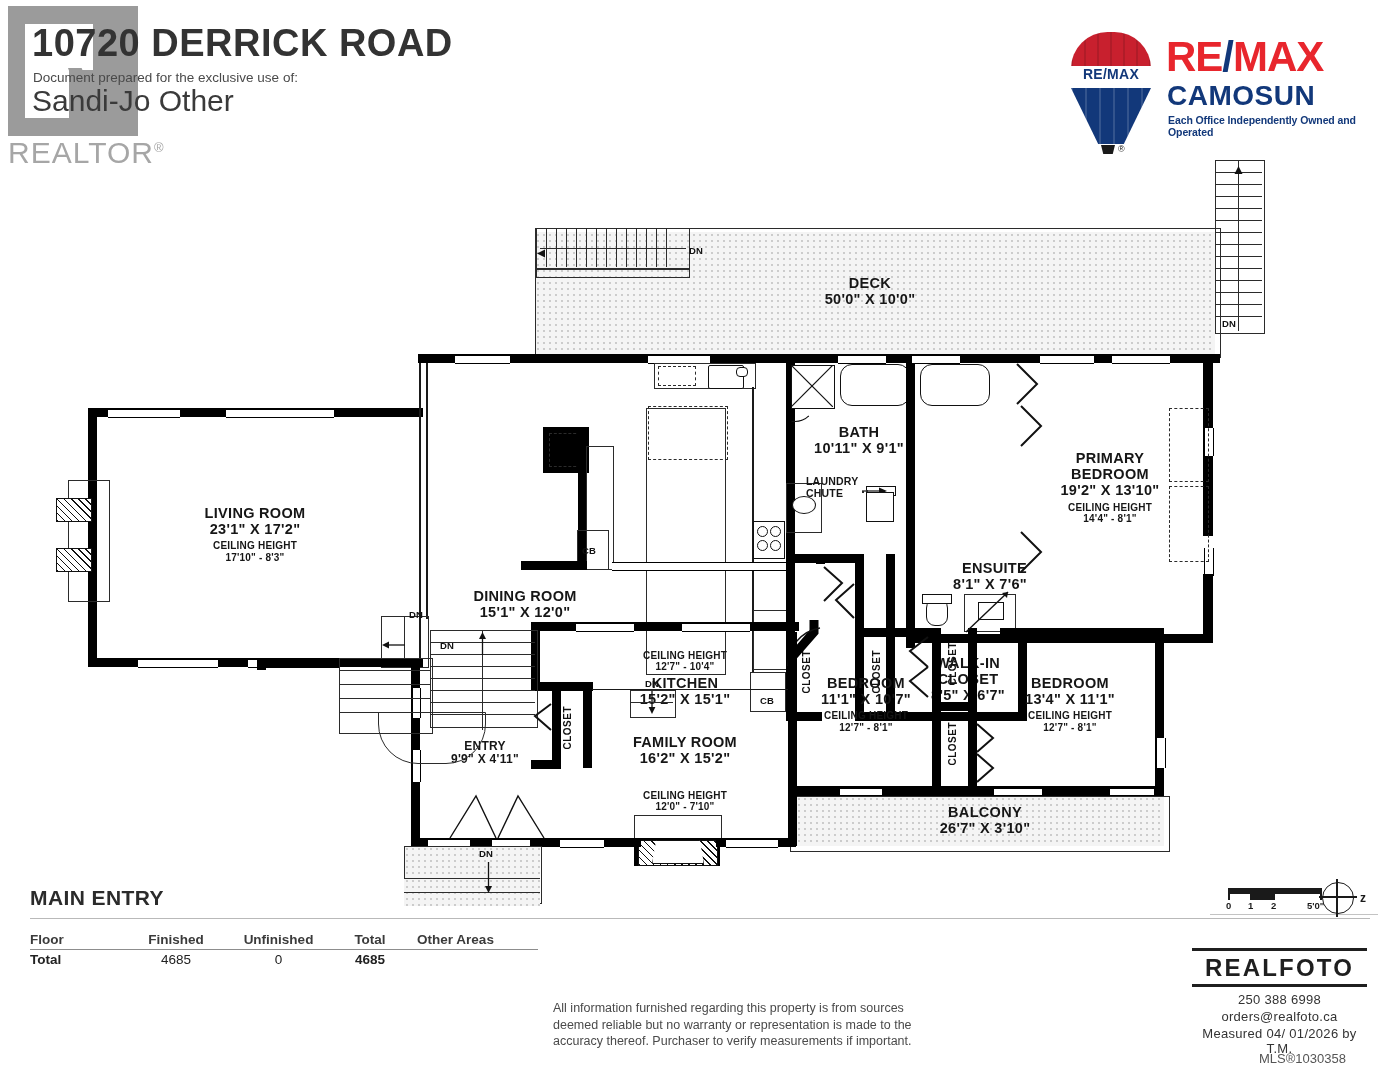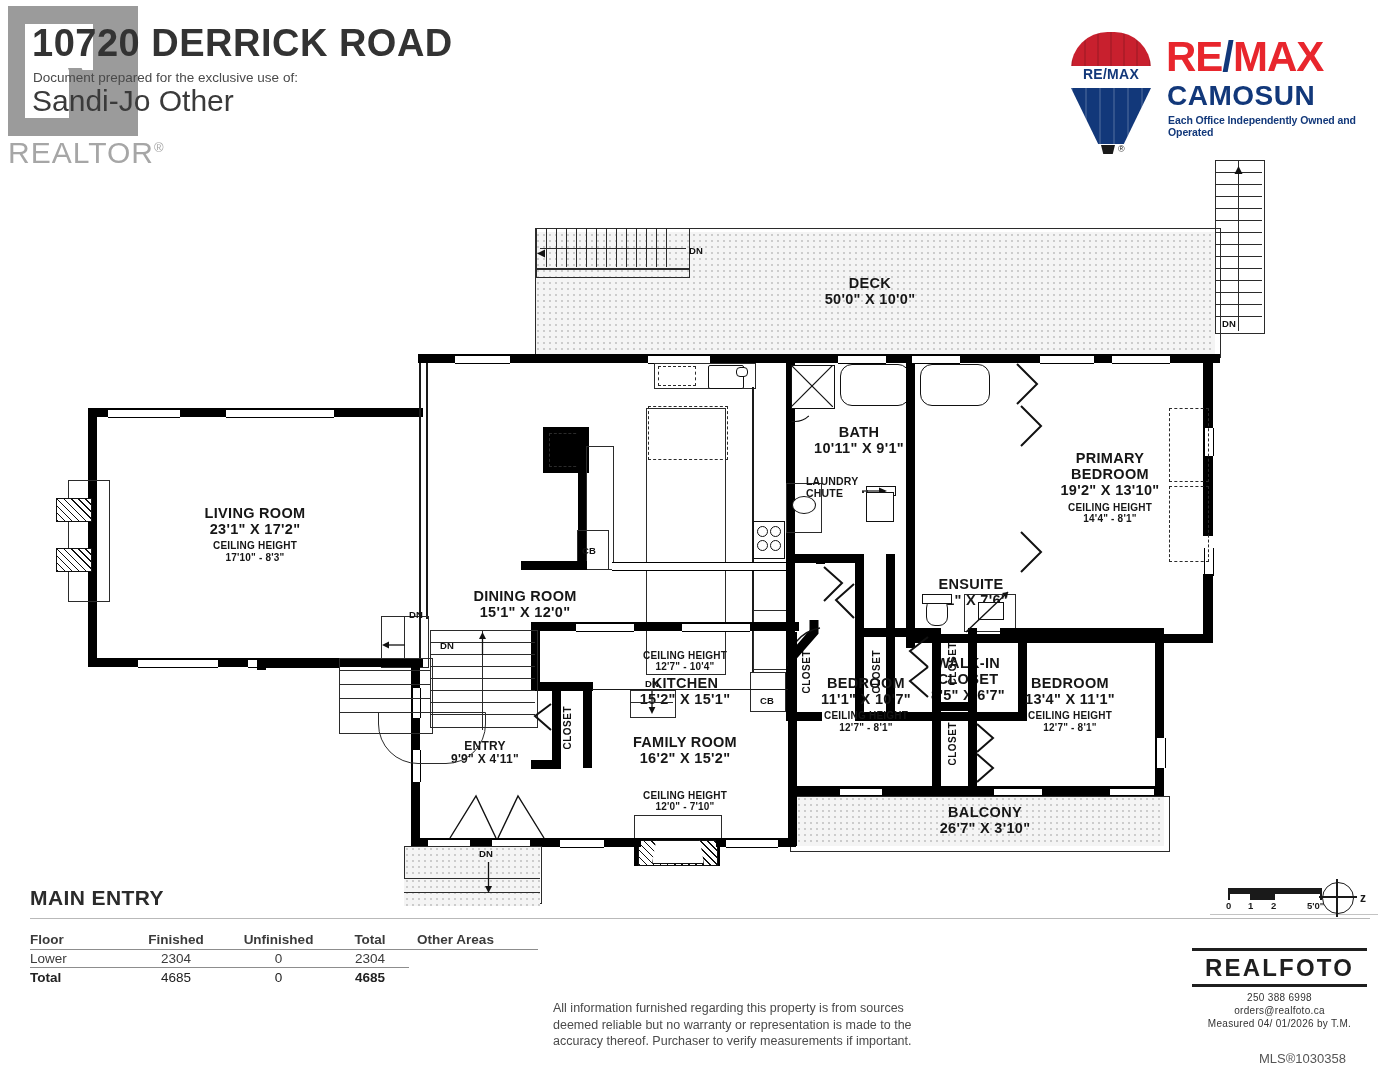--- a/index.html
+++ b/index.html
@@ -103,21 +103,21 @@
   #compass{position:absolute;left:1322px;top:882px;width:34px;height:34px;}
   #compass .circ{position:absolute;left:0;top:0;width:30px;height:30px;border:1.8px solid #1a1a1a;border-radius:50%;}
   #compass .hline{position:absolute;left:-3px;top:14px;width:38px;height:1.8px;background:#1a1a1a;}
   #compass .vline{position:absolute;left:14px;top:-3px;width:1.8px;height:38px;background:#1a1a1a;}
   #compass .nlab{position:absolute;left:38px;top:9px;font-size:12px;font-weight:700;color:#1a1a1a;}
 
   #realfoto{position:absolute;left:1192px;top:948px;width:175px;text-align:center;}
   #realfoto .rf-top{height:3px;background:#1f1f1f;}
   #realfoto .rf-word{font-size:24px;font-weight:800;letter-spacing:2.2px;color:#1f1f1f;padding:3px 0 2px;}
   #realfoto .rf-bot{height:3px;background:#1f1f1f;}
-  #realfoto .rf-line{font-size:10px;color:#333;margin-top:5px;letter-spacing:.3px;text-align:center;}
+  #realfoto .rf-line{font-size:13px;color:#333;margin-top:5px;letter-spacing:.3px;text-align:center;}
   #mls-id{position:absolute;left:1259px;top:1051px;font-size:13px;color:#555;}
 </style>
 </head>
 <body>
 
 <div id="realtor-watermark">
   <div class="rbox"></div>
   <div class="rstem"></div>
   <div class="rbowl"></div>
   <div class="rbowl2"></div>
@@ -305,21 +305,21 @@
         <line x1="0" y1="11" x2="18" y2="11" stroke="#111" stroke-width="1.2"></line>
         <polygon points="25,11 17,7.5 17,14.5" fill="#111"></polygon>
       </svg>
   </div>
   <div class="outline" style="left:866px;top:340px;width:0;height:0;"></div>
 
   <div class="fixt" style="left:920px;top:214px;width:68px;height:40px;border-radius:12px;"></div>
   <div class="wall" style="left:915px;top:256px;width:9px;height:0;"></div>
   <div class="label" style="left:912px;top:409px;width:0;height:0;"></div>
   <div class="label" style="left:920px;top:416px;width:0;height:0;"></div>
-  <div class="label" style="left:915px;top:426px;width:112px;">
+  <div class="label" style="left:915px;top:410px;width:112px;text-align:right;">
     <div class="lname">ENSUITE</div>
     <div class="ldim">8'1" X 7'6"</div>
   </div>
   <div class="fixt" style="left:926px;top:448px;width:20px;height:26px;border-radius:10px 10px 9px 9px;"></div>
   <div class="fixt" style="left:922px;top:444px;width:28px;height:8px;"></div>
   <div class="outline" style="left:964px;top:444px;width:50px;height:36px;"></div>
   <div class="fixt" style="left:978px;top:452px;width:24px;height:16px;"></div>
   <div class="wall" style="left:915px;top:484px;width:112px;height:9px;"></div>
 
   <div class="wall" style="left:906px;top:404px;width:9px;height:94px;"></div>
@@ -575,26 +575,20 @@
   <table>
     <thead>
       <tr class="hrule">
         <th class="c1">Floor</th>
         <th class="c2 num" style="text-align:center;">Finished</th>
         <th class="c3 num" style="text-align:center;">Unfinished</th>
         <th class="c4 num" style="text-align:center;">Total</th>
       </tr>
     </thead>
     <tbody>
-      <tr class="hrule">
-        <td>Lower</td>
-        <td class="num">2304</td>
-        <td class="num">0</td>
-        <td class="num">2304</td>
-      </tr>
       <tr class="totalrow">
         <td>Total</td>
         <td class="num" style="font-weight:400;">4685</td>
         <td class="num" style="font-weight:400;">0</td>
         <td class="num">4685</td>
       </tr>
     </tbody>
   </table>
 </div>
 

